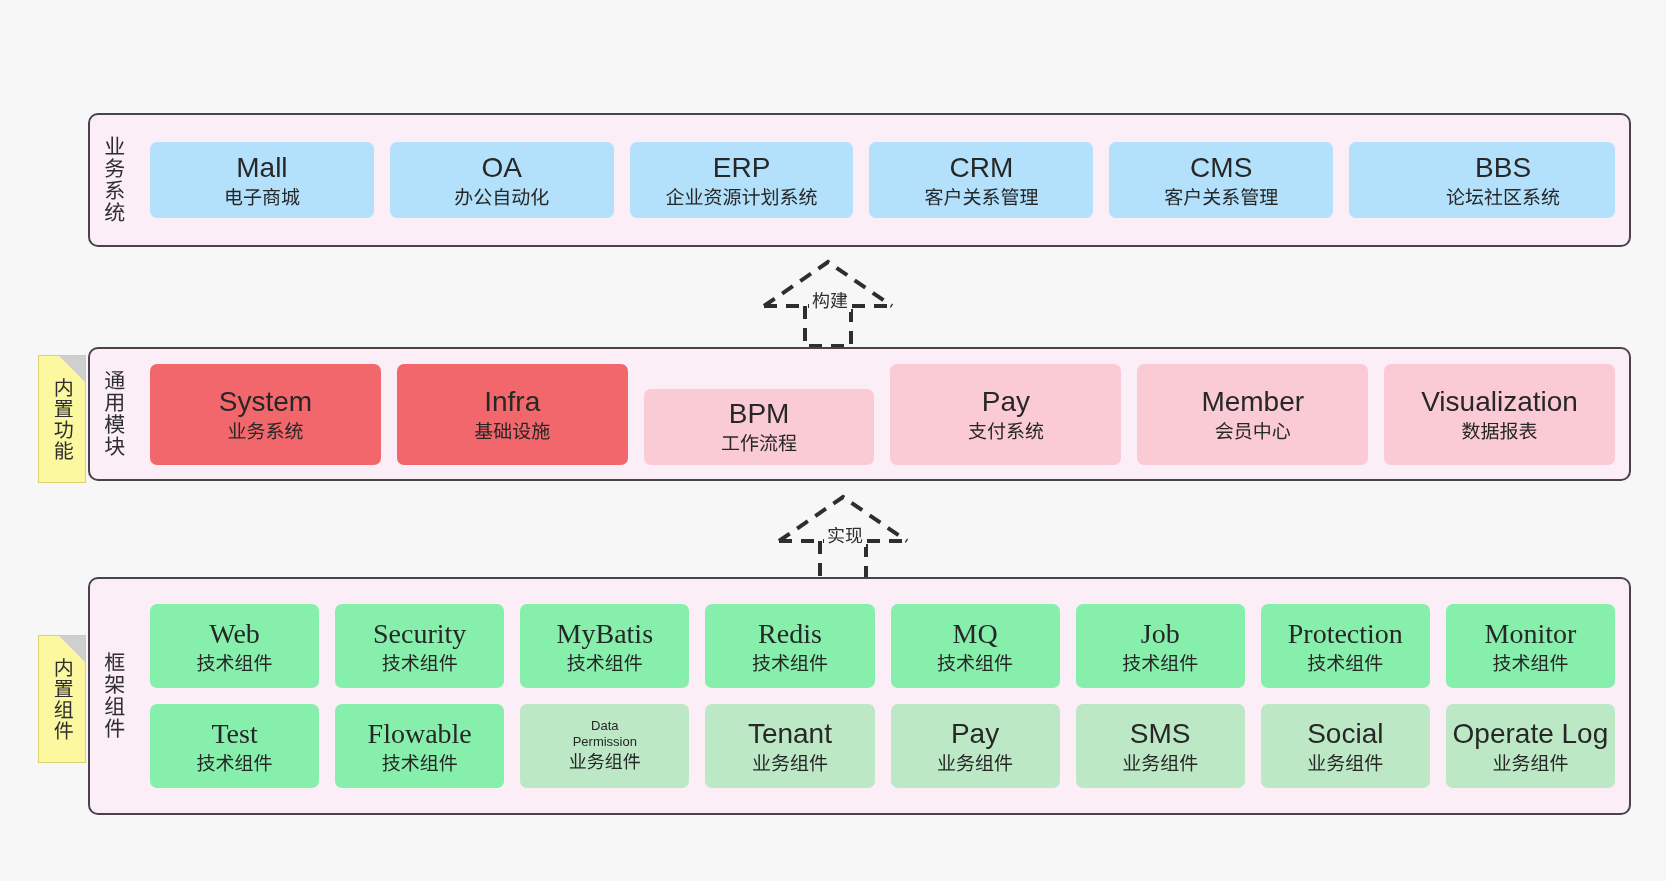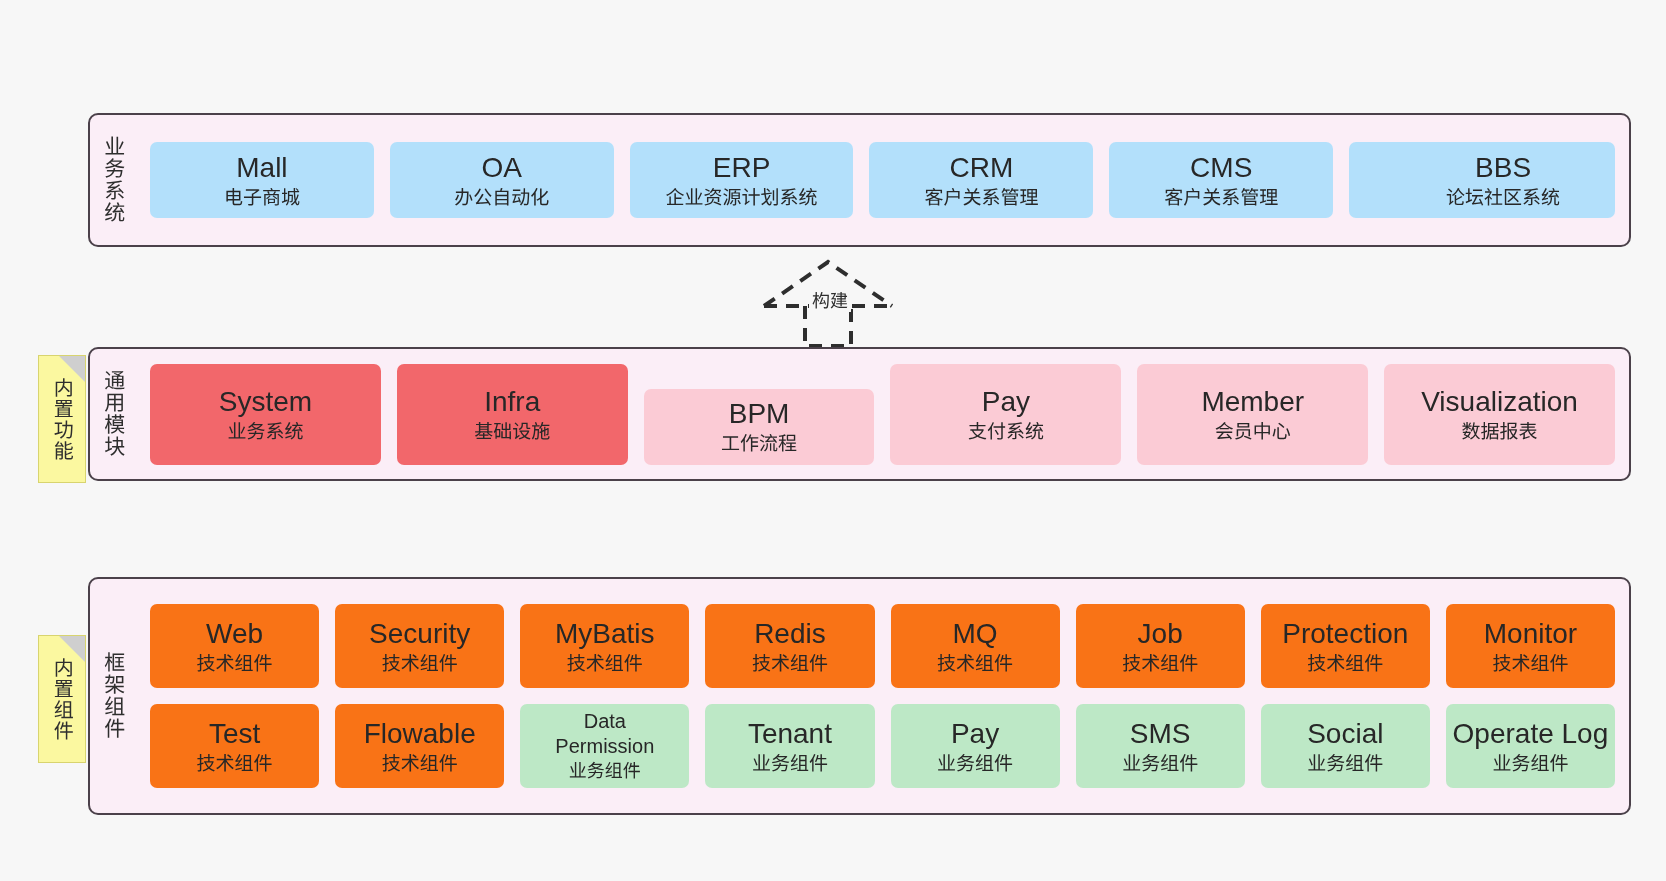--- a/index.html
+++ b/index.html
@@ -64,27 +64,27 @@
     flex-direction: column;
     align-items: center;
     justify-content: center;
     text-align: center;
     padding: 6px 4px;
     line-height: 1.28;
     color: #272727;
   }
   .card .en  { font-size: 28px; }
   .card .cn  { font-size: 19px; }
-  .card .en3 { font-size: 20px; }
+  .card .en3 { font-size: 13px; }
   .card .cn3 { font-size: 18px; }
 
   .c-blue       { background: #b3e0fb; }
   .c-red        { background: #f2676b; }
   .c-pink       { background: #fbcbd5; }
-  .c-green      { background: #f97316; }
+  .c-green      { background: #86efac; font-family: Liberation Serif, serif; }
   .c-greenlight { background: #bde8c6; }
 
   
   .note {
     position: absolute;
     background: #fbf8a0;
     border: 1px solid #d8d46f;
     display: flex;
     align-items: center;
     justify-content: center;
@@ -197,20 +197,28 @@
             <div class="cn">会员中心</div>
           </div>
           <div class="card c-pink" style="min-height: 76px;">
             <div class="en">Visualization</div>
             <div class="cn">数据报表</div>
           </div>
         </div>
     </div>
   </div>
 
+  <div class="connector" style="left:775px; top:493px; width:140px; height:90px;">
+    <svg width="140" height="90" viewBox="0 0 140 90" aria-hidden="true">
+      <polyline points="4,48 68,4 132,48" fill="none" stroke="#2e2e2e" stroke-width="4" stroke-dasharray="13,9" stroke-linecap="butt"></polyline>
+      <line x1="4" y1="48" x2="132" y2="48" stroke="#2e2e2e" stroke-width="4" stroke-dasharray="13,9"></line>
+      <polyline points="45,48 45,88 91,88 91,48" fill="none" stroke="#2e2e2e" stroke-width="4" stroke-dasharray="13,9"></polyline>
+    </svg>
+    <span class="conn-label" style="top:28px;">实现</span>
+  </div>
 
   <div class="note" id="note-framework" style="left:38px; top:635px; width:48px; height:128px;">
     <span class="fold"></span>
     <span>内置组件</span>
   </div>
 
   <div class="layer" id="layer-framework" style="left:88px; top:577px; width:1543px; height:238px;">
     <div class="layer-title">框架组件</div>
     <div class="layer-body">
       <div class="row" id="row-fw1" style="height:84px;">

